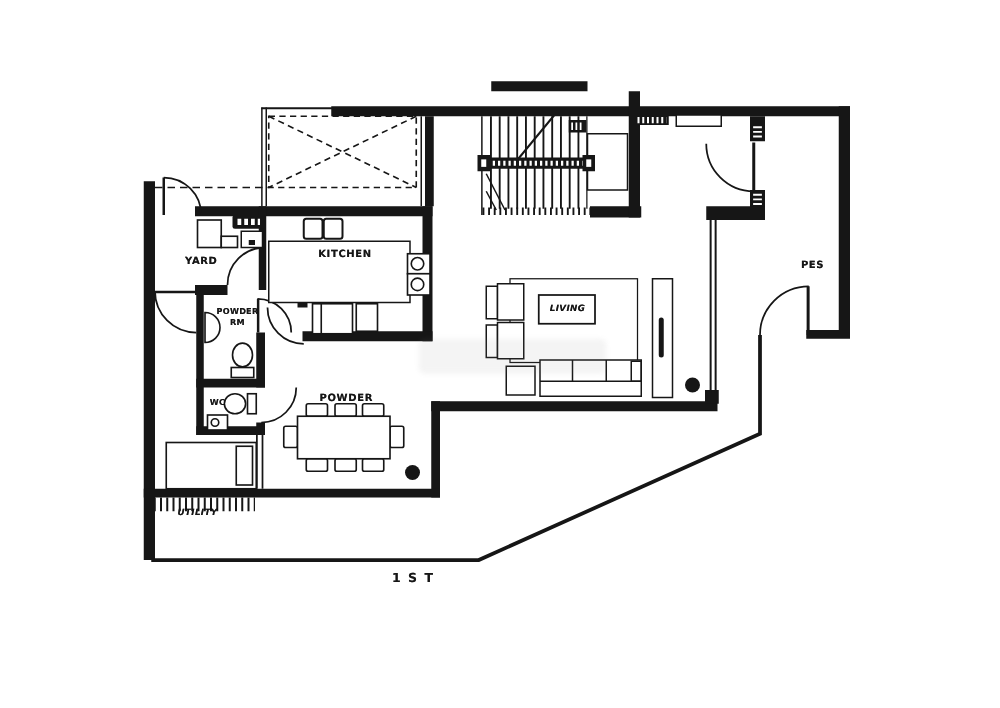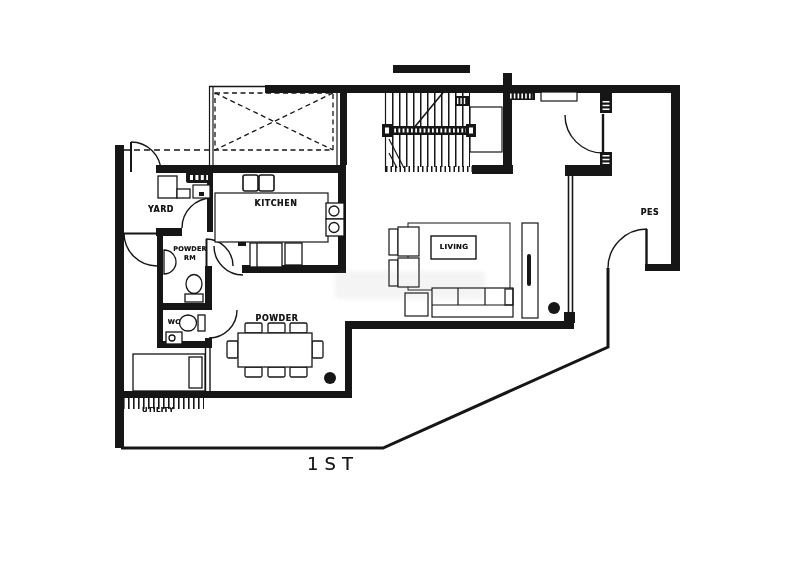--- a/index.html
+++ b/index.html
@@ -9,25 +9,25 @@
     background:var(--paper); overflow:hidden;
     font-family:"DejaVu Sans", sans-serif;
   }
   svg { position:absolute; left:0; top:0; }
   .lbl {
     position:absolute; transform:translate(-50%,-50%);
     font-weight:bold; color:var(--ink); white-space:nowrap;
     letter-spacing:.5px; text-shadow:0 0 .4px rgba(0,0,0,.65);
   }
   .lbl.s8 { font-size:8px; }
-  .lbl.s7 { font-size:7px; letter-spacing:.3px; }
+  .lbl.s7 { font-size:7px; letter-spacing:.3px;font-style:italic; }
   .lbl.s65 { font-size:6.5px; letter-spacing:.2px; }
   .floor-lbl {
     position:absolute; transform:translate(-50%,-50%);
-    font-size:18px; font-weight:normal; letter-spacing:6px;
+    font-size:10px; font-weight:bold; letter-spacing:6px;
     color:var(--ink); text-shadow:0 0 .4px rgba(0,0,0,.5);
   }
   .watermark {
     position:absolute; background:#8a8a8a; opacity:.09;
     border-radius:5px; filter:blur(2px);
   }
 </style>
 </head>
 <body>
 

